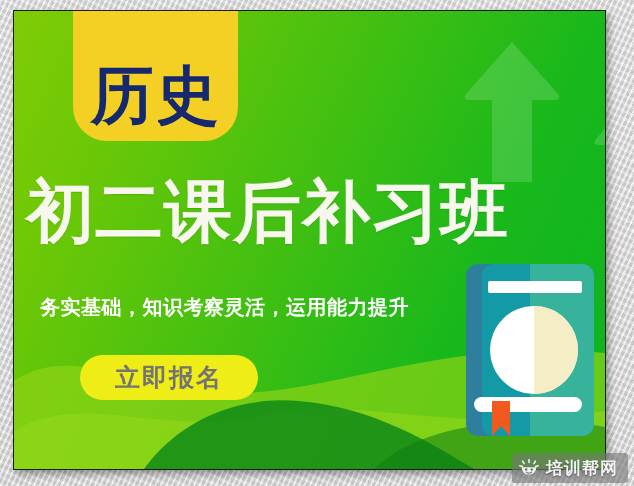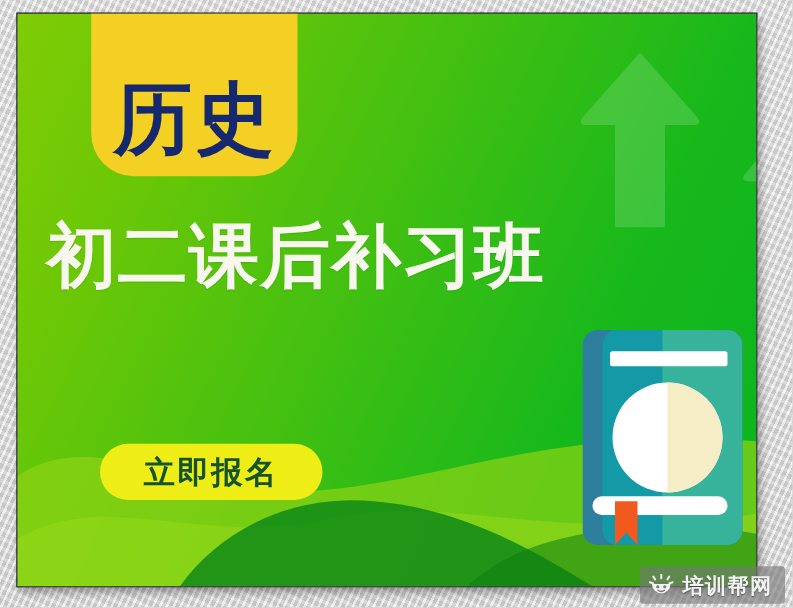--- a/index.html
+++ b/index.html
@@ -71,24 +71,24 @@
     font-weight: bold;
     color: #17296e;
     letter-spacing: 2px;
     line-height: 1;
     white-space: nowrap;
   }
 
   
   #headline {
     position: absolute;
-    left: 23px;
+    left: 12px;
     top: 167px;
     width: 570px;
-    font-size: 56px;
+    font-size: 68px;
     font-weight: bold;
     color: #f7f7ee;
     letter-spacing: 1px;
     line-height: 1;
     white-space: nowrap;
     text-shadow: 0 1px 1px rgba(0,90,0,.20);
   }
 
   
   #subtitle {
@@ -115,21 +115,21 @@
     align-items: center;
     justify-content: center;
     cursor: pointer;
     border: none;
     padding: 0;
   }
   #cta-button .txt {
     font-family: Liberation Mono, monospace;
     font-size: 25px;
     font-weight: bold;
-    color: #14532d;
+    color: #737373;
     letter-spacing: 2px;
     white-space: nowrap;
   }
 
   
   #book {
     position: absolute;
     left: 452px;
     top: 253px;
     width: 128px;
@@ -193,20 +193,21 @@
         <path d="M360 150 C 400 112, 470 98, 560 104 C 575 105, 585 107, 591 108 L591 150 Z" fill="#0d7d14" opacity=".55"></path>
       </svg>
     </div>
 
     <div id="subject-badge">
       <span class="txt">历史</span>
     </div>
 
     <div id="headline">初二课后补习班</div>
 
+    <div id="subtitle">务实基础，知识考察灵活，运用能力提升</div>
 
     <div id="cta-button">
       <span class="txt">立即报名</span>
     </div>
 
     <div id="book">
       <svg width="128" height="172" viewBox="0 0 128 172" aria-hidden="true">
         <rect x="0" y="0" width="128" height="172" rx="12" ry="12" fill="#2e7f9e"></rect>
         <rect x="16" y="0" width="112" height="172" rx="12" ry="12" fill="#149aa6"></rect>
         <path d="M64 0 H116 A12 12 0 0 1 128 12 V160 A12 12 0 0 1 116 172 H64 Z" fill="#37b39c"></path>

